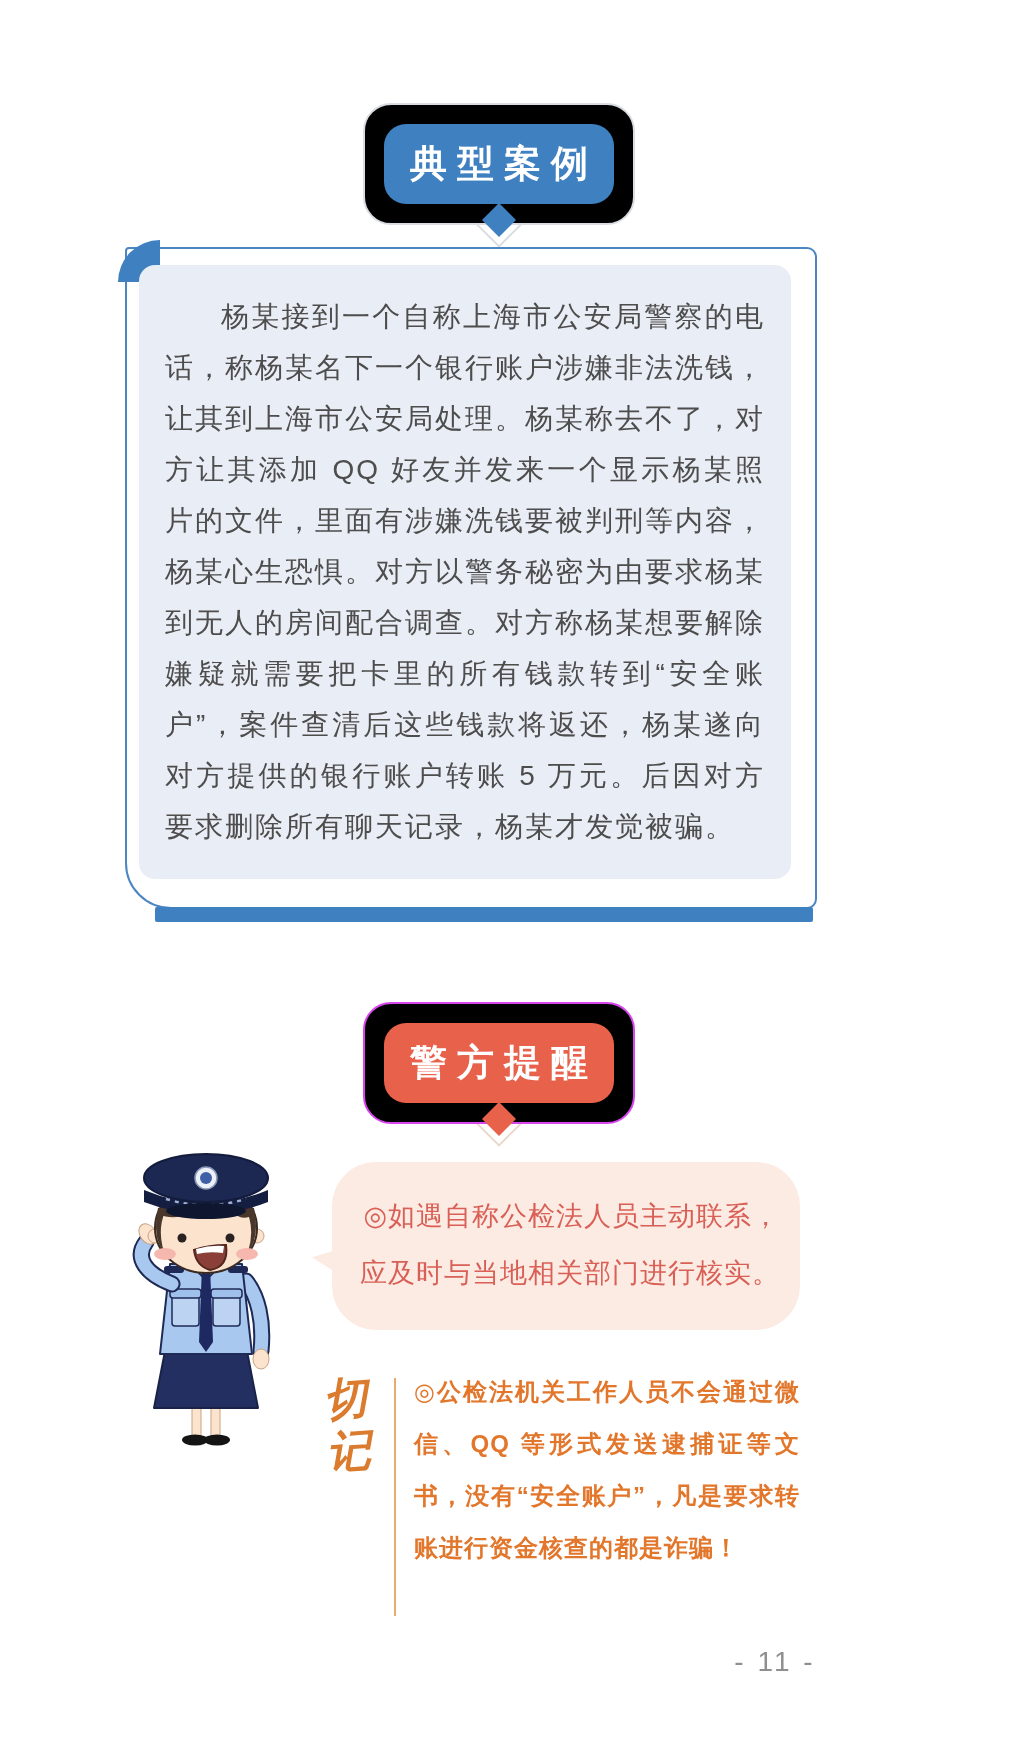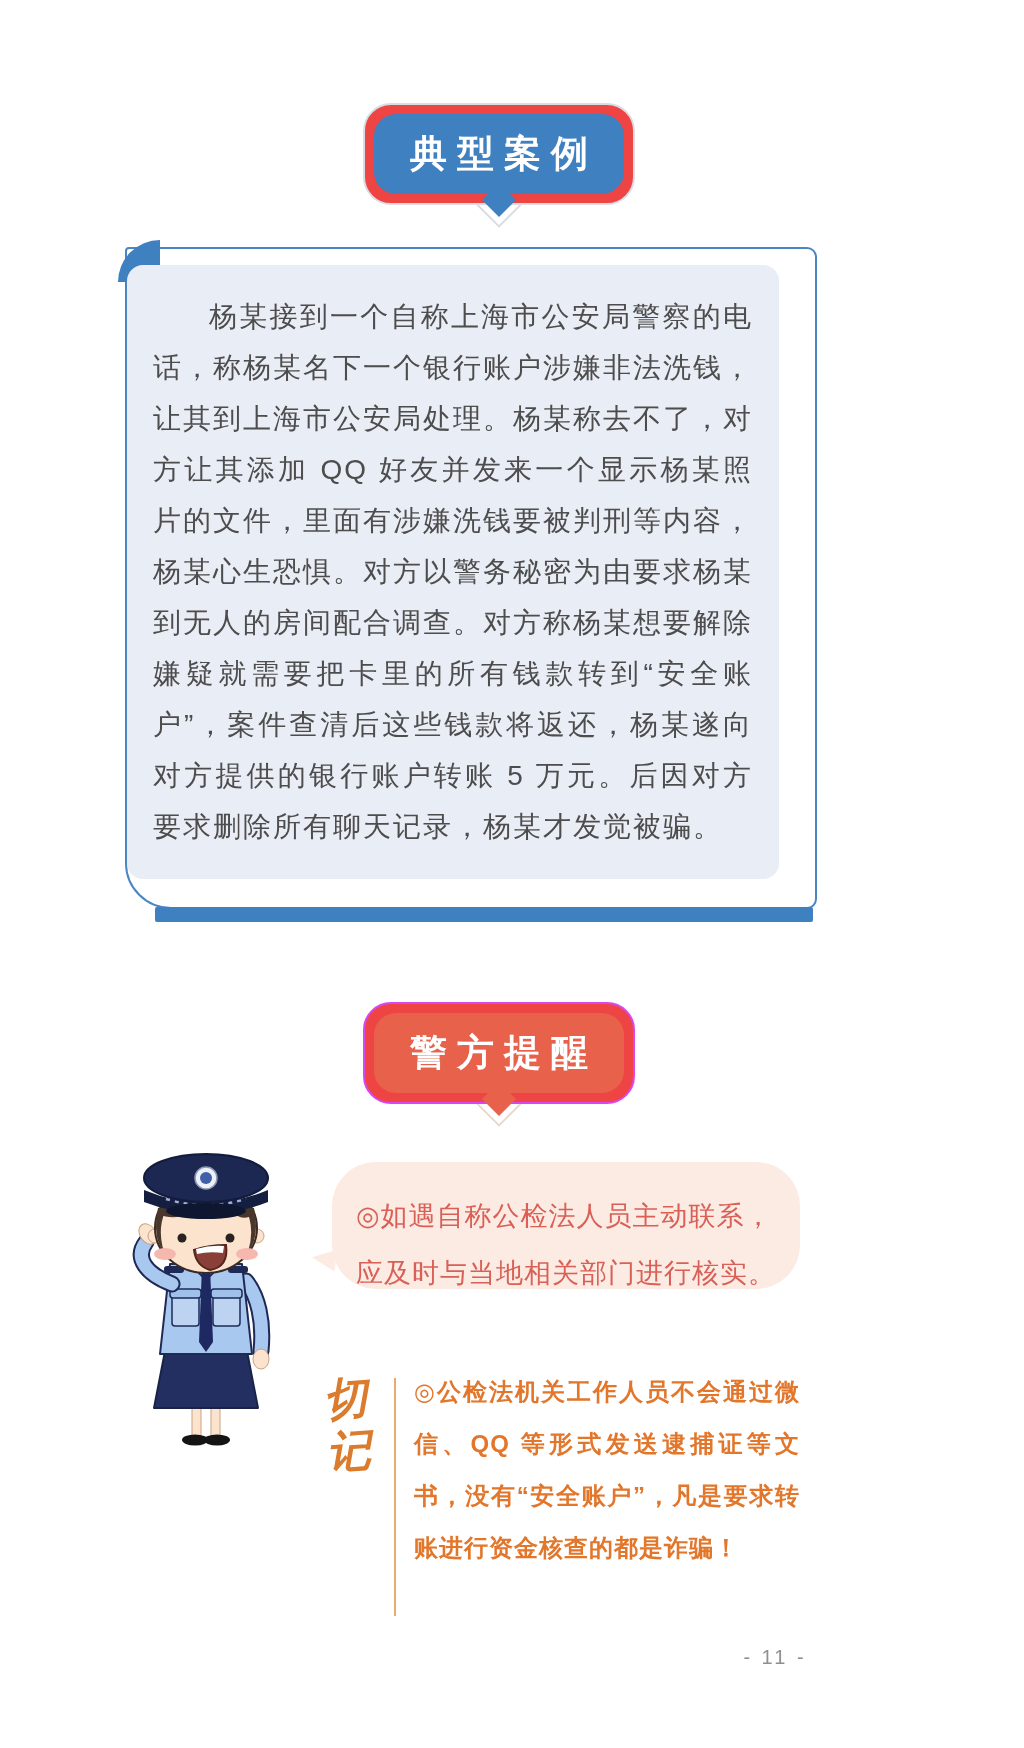--- a/index.html
+++ b/index.html
@@ -7,67 +7,67 @@
     position:relative;width:1024px;height:1748px;margin:0 auto;background:#ffffff;
     overflow:hidden;font-family:"Liberation Sans","DejaVu Sans",sans-serif;
   }
 
   
   .stamp{position:absolute;width:272px;}
   .stamp .tail-o{position:absolute;left:50%;bottom:-15px;width:34px;height:34px;
     transform:translateX(-50%) rotate(45deg);background:#fff;z-index:0;}
   .stamp .tail-i{position:absolute;left:50%;bottom:-7px;width:24px;height:24px;
     transform:translateX(-50%) rotate(45deg);z-index:2;}
-  .stamp .box-o{position:relative;z-index:1;background:#ef4444;border-radius:28px;padding:9px;}
+  .stamp .box-o{position:relative;z-index:1;background:#000000;border-radius:28px;padding:19px;}
   .stamp .box-i{border-radius:22px;text-align:center;color:#fff;
     font-family:"Liberation Serif","DejaVu Serif",serif;font-weight:700;
     font-size:37px;letter-spacing:10px;padding:15px 0 15px 10px;}
   .stamp.blue .box-o{border:2px solid #d9dde2;}
   .stamp.blue .tail-o{border:2px solid #d9dde2;}
   .stamp.blue .box-i,.stamp.blue .tail-i{background:#3f80c0;}
   .stamp.red .box-o{border:2px solid #d946ef;}
   .stamp.red .tail-o{border:2px solid #e9d8cb;}
   .stamp.red .box-i,.stamp.red .tail-i{background:#e8614b;}
   .stamp-typical{left:363px;top:103px;}
   .stamp-reminder{left:363px;top:1002px;}
 
   
   .sheet{position:absolute;left:125px;top:247px;width:688px;height:658px;background:#fff;
     border:2px solid #4c86c2;border-radius:4px 10px 10px 46px;}
   .sheet-fold{position:absolute;left:-9px;top:-9px;width:42px;height:42px;
     background:#3f80c0;border-radius:100% 0 36% 0;}
-  .sheet-panel{position:absolute;left:0;top:16px;width:652px;height:614px;
+  .sheet-panel{position:absolute;left:12px;top:16px;width:652px;height:614px;
     background:#e9edf5;border-radius:16px;}
   .sheet-text{margin:26px 26px;font-size:28px;letter-spacing:2px;line-height:51px;
     text-align:justify;text-indent:2em;color:#4d4d4d;}
   .sheet-bar{position:absolute;left:155px;top:907px;width:658px;height:15px;
     background:#3f80c0;border-radius:2px;}
 
   
-  .bubble{position:absolute;left:332px;top:1162px;width:468px;height:127px;
-    background:#fcebe3;border-radius:44px;}
+  .bubble{position:absolute;left:332px;top:1162px;width:468px;height:168px;
+    background:#fcebe3;border-radius:44px;text-align:right;}
   .bubble-tail{position:absolute;left:-20px;top:86px;width:0;height:0;
     border-top:11px solid transparent;border-bottom:11px solid transparent;
     border-right:24px solid #fcebe3;transform:rotate(8deg);}
   .bubble-text{padding:26px 20px 0 24px;font-size:27px;letter-spacing:1px;
     line-height:57px;color:#d96057;}
 
   
   .remember-label{position:absolute;left:320px;top:1374px;width:54px;text-align:center;
     font-size:44px;line-height:52px;font-weight:700;font-style:italic;color:#db7b2e;
     font-family:"Liberation Serif","DejaVu Serif",serif;word-break:break-all;
     transform:rotate(-4deg);}
   .remember-divider{position:absolute;left:394px;top:1378px;width:2px;height:238px;
     background:#edaa6d;}
   .remember-text{position:absolute;left:414px;top:1366px;width:386px;font-size:24px;
     letter-spacing:1px;line-height:52px;font-weight:700;color:#e2762b;text-align:justify;}
 
   
   .page-num{position:absolute;left:695px;top:1646px;width:160px;text-align:center;
-    font-size:20px;letter-spacing:3px;color:#8f8f8f;}
+    font-size:28px;letter-spacing:3px;color:#8f8f8f;}
 
   
   .officer{position:absolute;left:106px;top:1146px;width:200px;height:305px;}
 </style>
 </head>
 <body>
 
 <div class="page">
 
   <div class="stamp blue stamp-typical">

